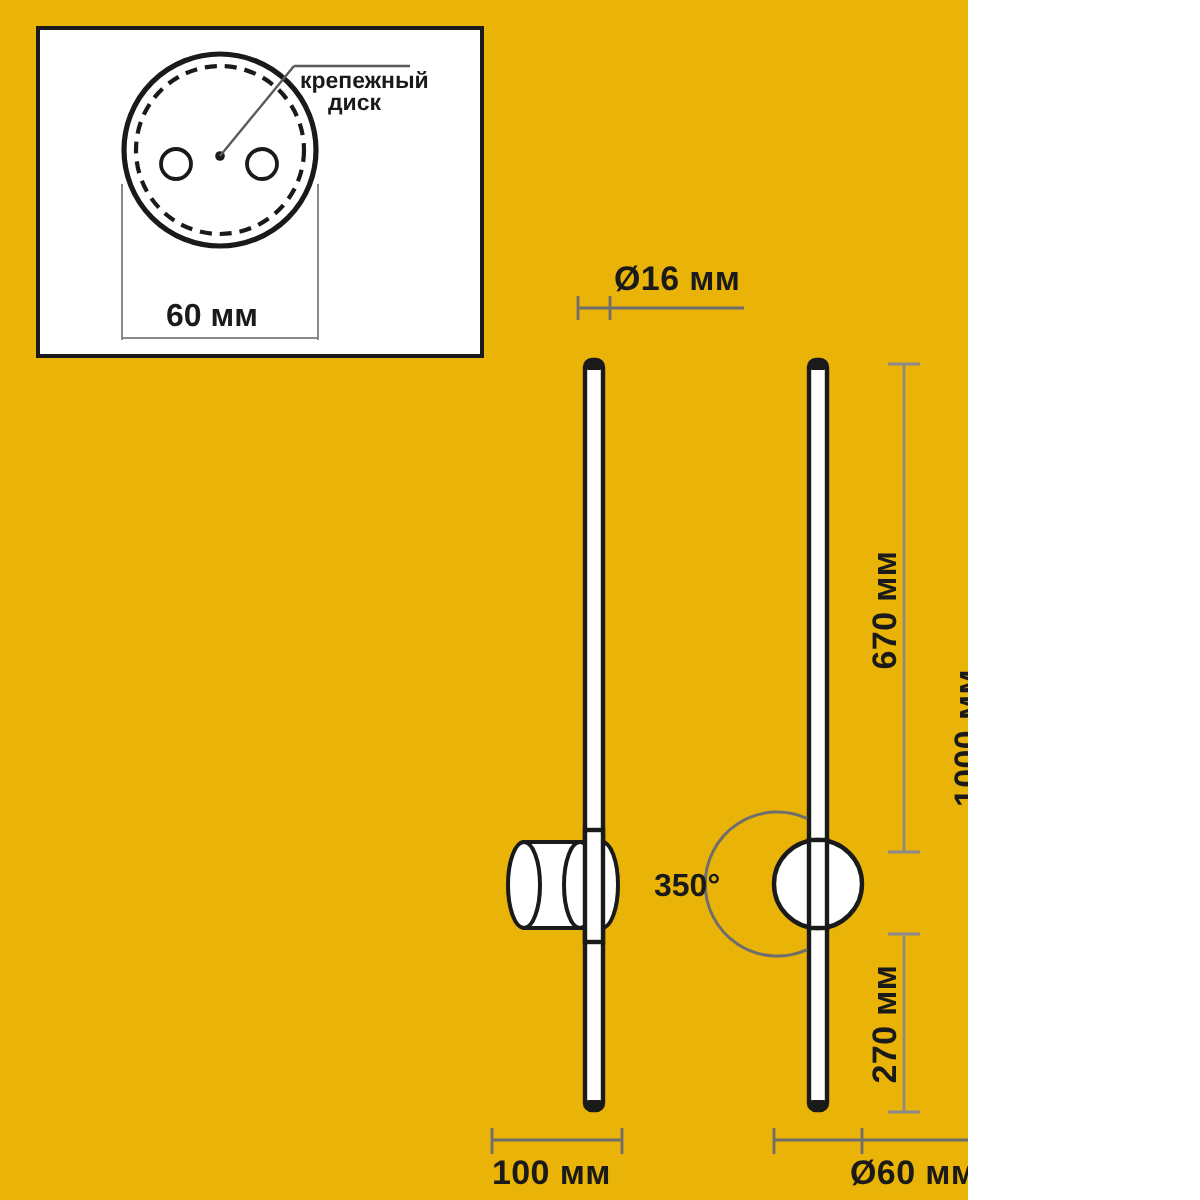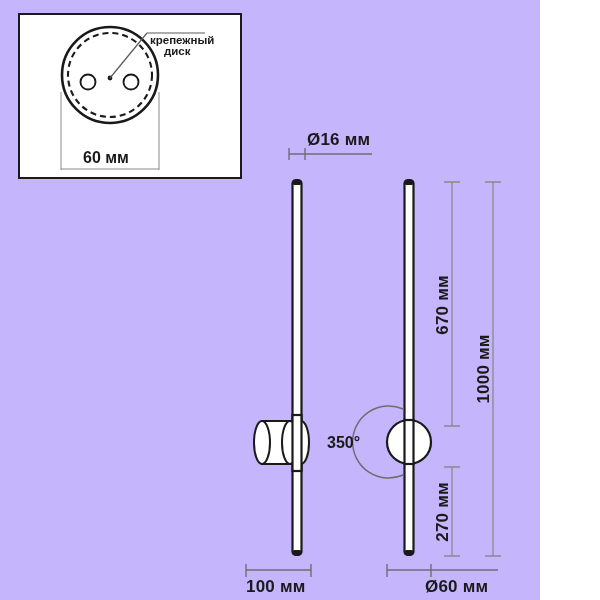--- a/index.html
+++ b/index.html
@@ -6,23 +6,23 @@
     margin: 0;
     padding: 0;
     background: #ffffff;
   }
   body {
     font-family: "Liberation Sans", sans-serif;
     -webkit-font-smoothing: antialiased;
   }
   #stage {
     position: relative;
-    width: 540px;
+    width: 484px;
     height: 600px;
-    background: #c4b5fd;
+    background: #eab308;
     overflow: hidden;
     text-align: right;
   }
   #stage svg {
     position: absolute;
     left: 0;
     top: 0;
     display: block;
   }
   text {

